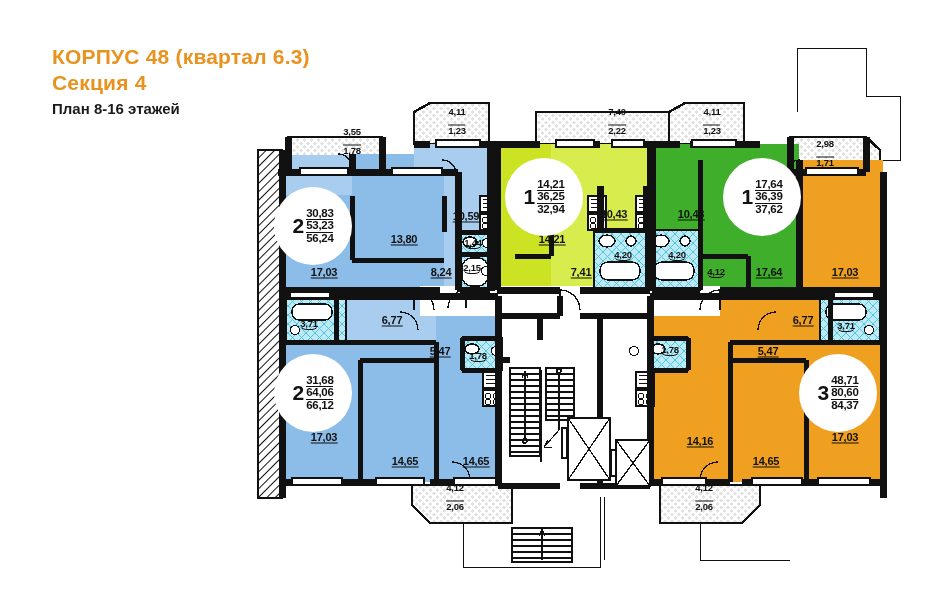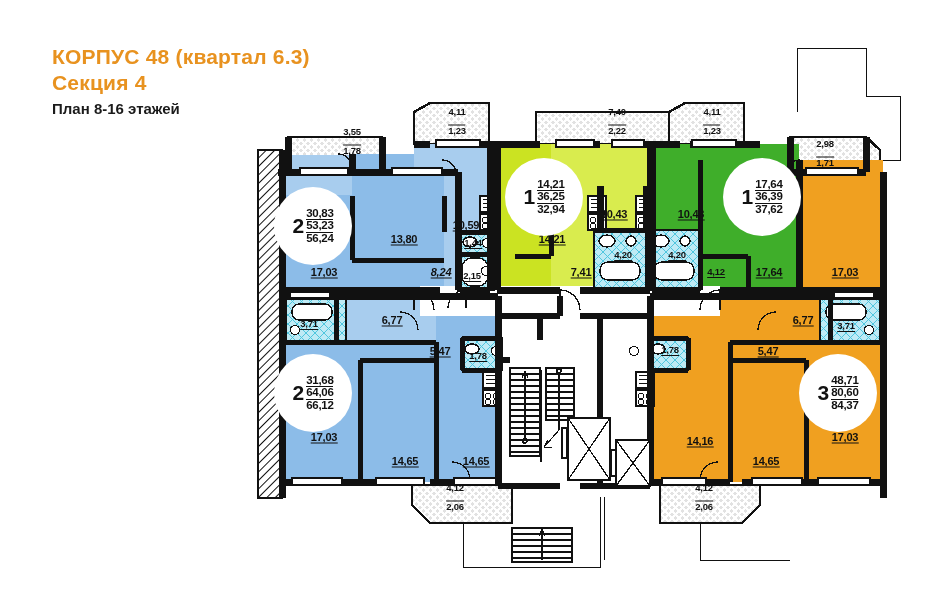--- a/index.html
+++ b/index.html
@@ -21,21 +21,21 @@
   #plan{position:absolute;left:0;top:0;width:941px;height:600px;}
   #plan svg{display:block;}
 
   
   .lbl{
     position:absolute;font-size:11px;font-weight:bold;color:#111;
     white-space:nowrap;letter-spacing:-0.2px;
     transform:translate(-50%,-50%);
   }
   .lbl.u{border-bottom:1.6px solid #111;padding-bottom:0px;}
-  .lbl.sm{font-size:9.5px;}
+  .lbl.sm{font-size:9.5px;border-radius:6px;}
 
   .bal{
     position:absolute;transform:translate(-50%,-50%);
     text-align:center;font-size:9.5px;font-weight:bold;color:#111;
     line-height:10px;letter-spacing:-0.2px;white-space:nowrap;
   }
   .bal .top{border-bottom:1.4px solid #111;display:inline-block;padding-bottom:8px;}
   .bal .bot{display:block;}
 
   
@@ -421,24 +421,24 @@
       <rect x="818" y="478" width="52" height="7" fill="#fff"></rect>
       <rect x="290" y="292" width="40" height="6" fill="#fff"></rect>
       <rect x="834" y="292" width="40" height="6" fill="#fff"></rect>
     </g>
   </svg>
   </div>
 
   <div id="overlay">
       <div class="lbl u" style="left: 324px; top: 272px;">17,03</div>
       <div class="lbl u" style="left: 404px; top: 239px;">13,80</div>
-      <div class="lbl u" style="left: 466px; top: 225px;">10,59</div>
-      <div class="lbl u" style="left: 441px; top: 272px; font-style: italic;">8,24</div>
+      <div class="lbl u" style="left: 466px; top: 216px;">10,59</div>
+      <div class="lbl u" style="left: 441px; top: 272px;">8,24</div>
       <div class="lbl u sm" style="left: 473px; top: 243px;">1,44</div>
-      <div class="lbl u sm" style="left: 472px; top: 268px; margin-top: 8px;">2,15</div>
+      <div class="lbl u sm" style="left: 472px; top: 268px;">2,15</div>
       <div class="lbl u" style="left: 552px; top: 239px;">14,21</div>
       <div class="lbl u" style="left: 581px; top: 272px; text-align: right;">7,41</div>
       <div class="lbl u" style="left: 614px; top: 214px;">10,43</div>
       <div class="lbl u sm" style="left: 623px; top: 255px;">4,20</div>
       <div class="lbl u" style="left: 691px; top: 214px;">10,43</div>
       <div class="lbl u sm" style="left: 677px; top: 255px;">4,20</div>
       <div class="lbl u sm" style="left: 716px; top: 272px;">4,12</div>
       <div class="lbl u" style="left: 769px; top: 272px;">17,64</div>
       <div class="lbl u" style="left: 845px; top: 272px;">17,03</div>
       <div class="lbl u sm" style="left: 846px; top: 326px;">3,71</div>

